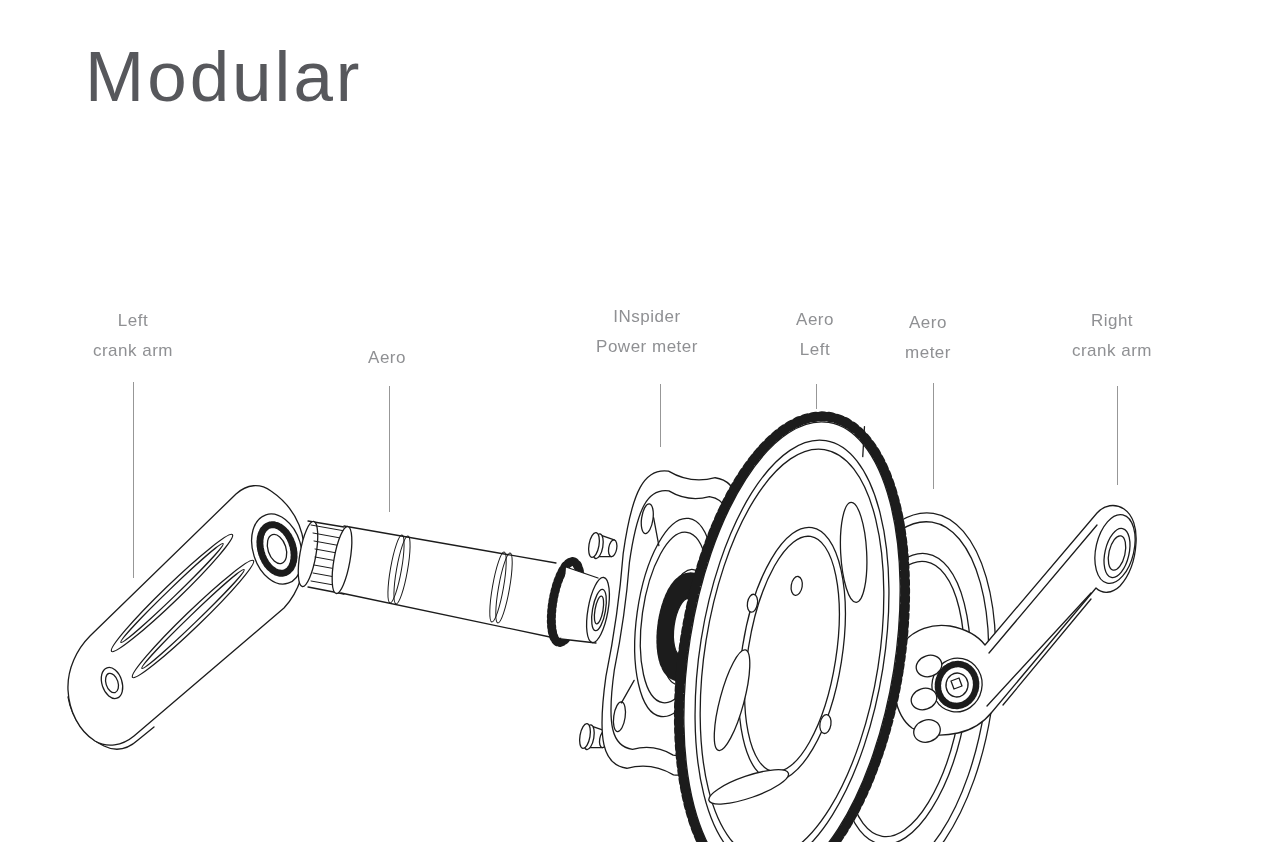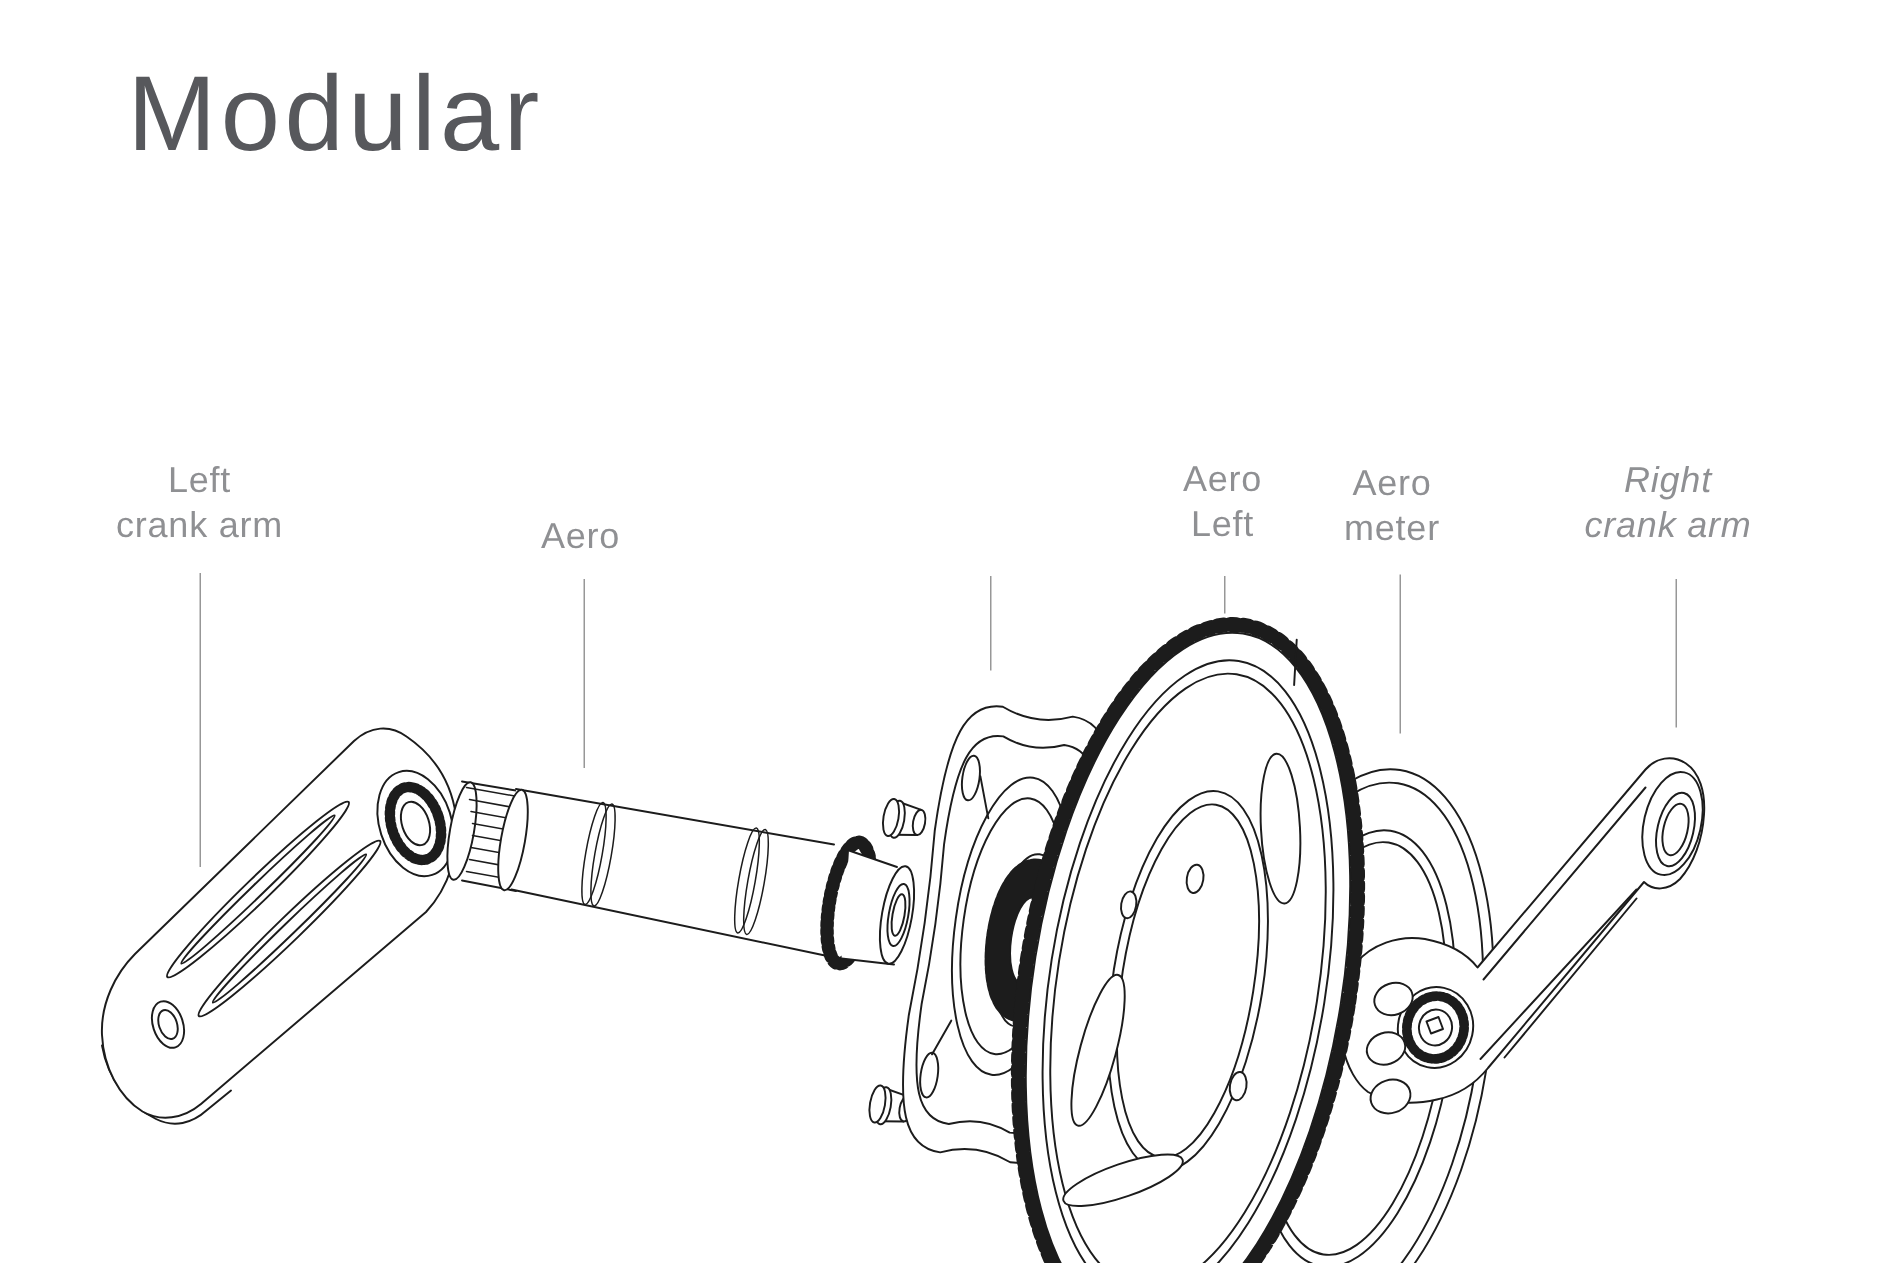--- a/index.html
+++ b/index.html
@@ -2,35 +2,35 @@
 <html><head>
 <meta charset="utf-8">
 <style>
   html,body{margin:0;padding:0;background:#fff;}
   .stage{position:relative;width:1264px;height:842px;background:#fff;overflow:hidden;
          font-family:"Liberation Sans","DejaVu Sans",sans-serif;margin-top:42px;}
   .title{position:absolute;left:85px;top:-14px;color:#57585c;font-size:71px;
          font-weight:100;line-height:98px;letter-spacing:3px;}
   .title span{display:block;}
   .part-label{position:absolute;transform:translateX(-50%);text-align:center;
-              color:#8f9093;font-size:24px;line-height:30px;letter-spacing:0.5px;white-space:nowrap;}
+              color:#8f9093;font-size:17px;line-height:30px;letter-spacing:0.5px;white-space:nowrap;}
   .part-label span{display:block;}
   .leader{position:absolute;width:1px;background:#979797;}
   #lead-left-crank{left:133px;top:340px;height:196px;}
   #lead-axle{left:389px;top:344px;height:126px;}
   #lead-inspider{left:660px;top:342px;height:63px;}
   #lead-aero-ring{left:816px;top:342px;height:25px;}
   #lead-aero-crown{left:933px;top:341px;height:106px;}
   #lead-right-crank{left:1117px;top:344px;height:99px;}
   #lbl-left-crank{left:133px;top:264px;}
   #lbl-axle{left:387px;top:301px;}
   #lbl-inspider{left:647px;top:260px;}
   #lbl-aero-ring{left:815px;top:263px;}
   #lbl-aero-crown{left:928px;top:266px;}
-  #lbl-right-crank{left:1112px;top:264px;font-style:italic;}
+  #lbl-right-crank{left:1112px;top:264px;}
   svg.diagram{position:absolute;left:0;top:0;}
 </style>
 </head>
 <body>
 
 <div class="stage">
 
   <svg class="diagram" width="1264" height="842" viewBox="0 0 1264 842" fill="none" stroke="#1c1c1c" stroke-width="1.3" stroke-linecap="round" stroke-linejoin="round">
 
     <defs>
@@ -185,20 +185,24 @@
   <div class="leader" id="lead-right-crank"></div>
 
   <div class="part-label" id="lbl-left-crank">
     <span>Left</span>
     <span>crank arm</span>
   </div>
   <div class="part-label" id="lbl-axle">
     <span>Aero</span>
     <span></span>
   </div>
+  <div class="part-label" id="lbl-inspider">
+    <span>INspider</span>
+    <span>Power meter</span>
+  </div>
   <div class="part-label" id="lbl-aero-ring">
     <span>Aero</span>
     <span>Left</span>
   </div>
   <div class="part-label" id="lbl-aero-crown">
     <span>Aero</span>
     <span>meter</span>
   </div>
   <div class="part-label" id="lbl-right-crank">
     <span>Right</span>

